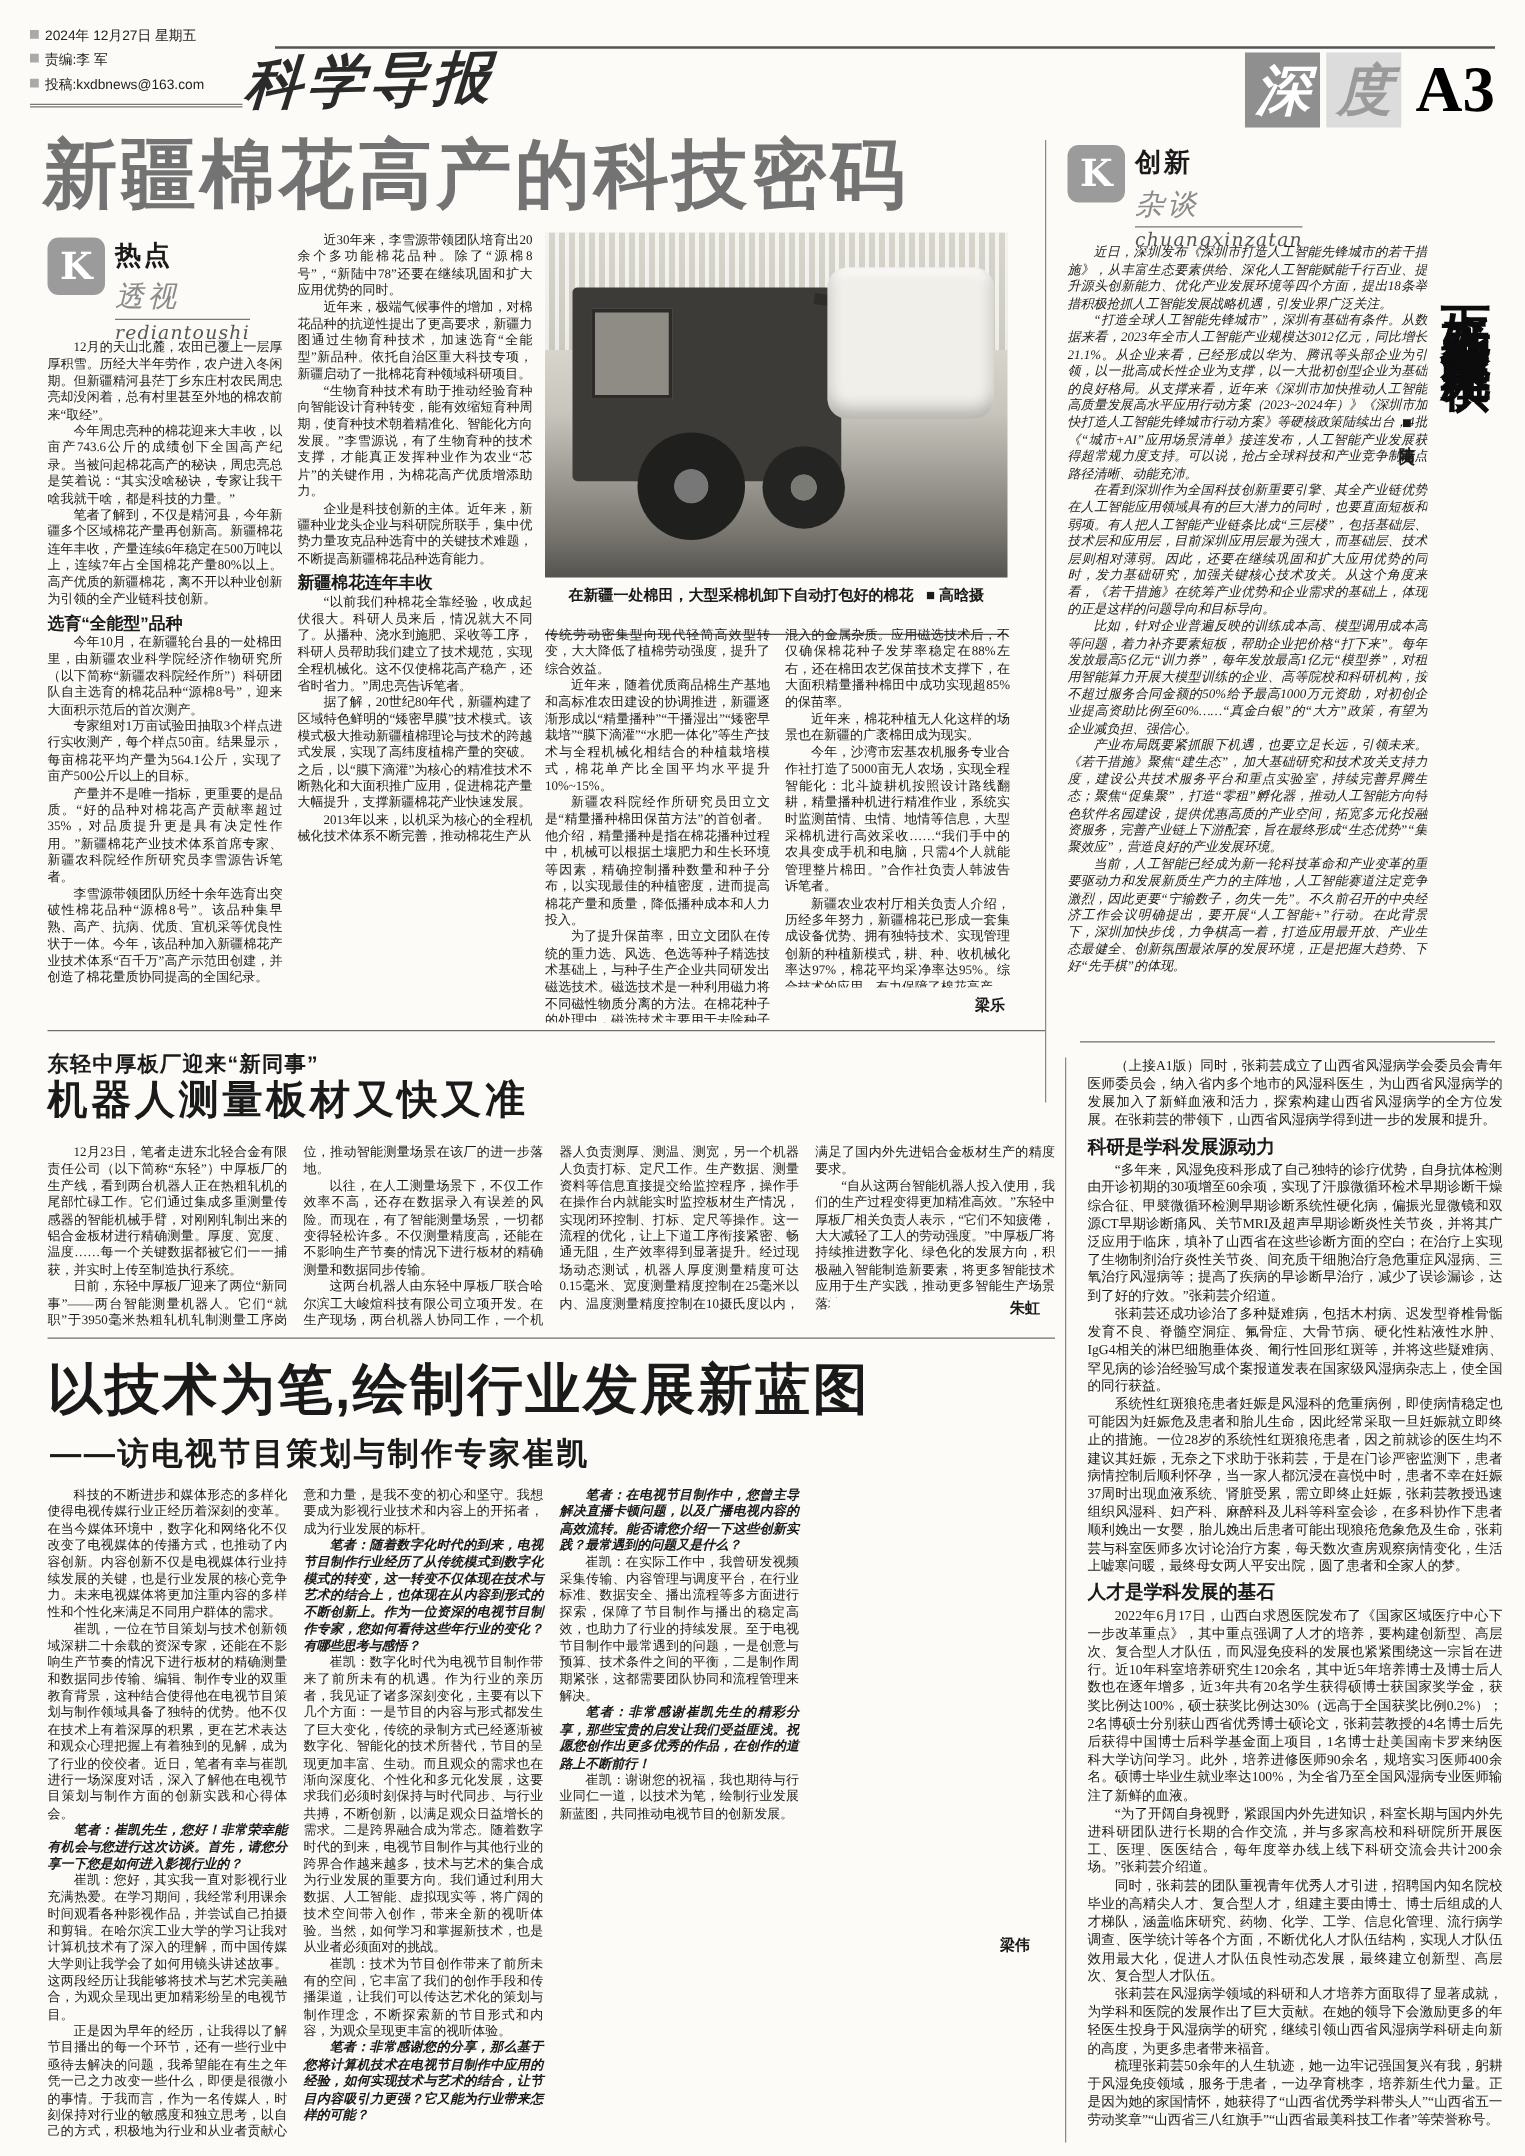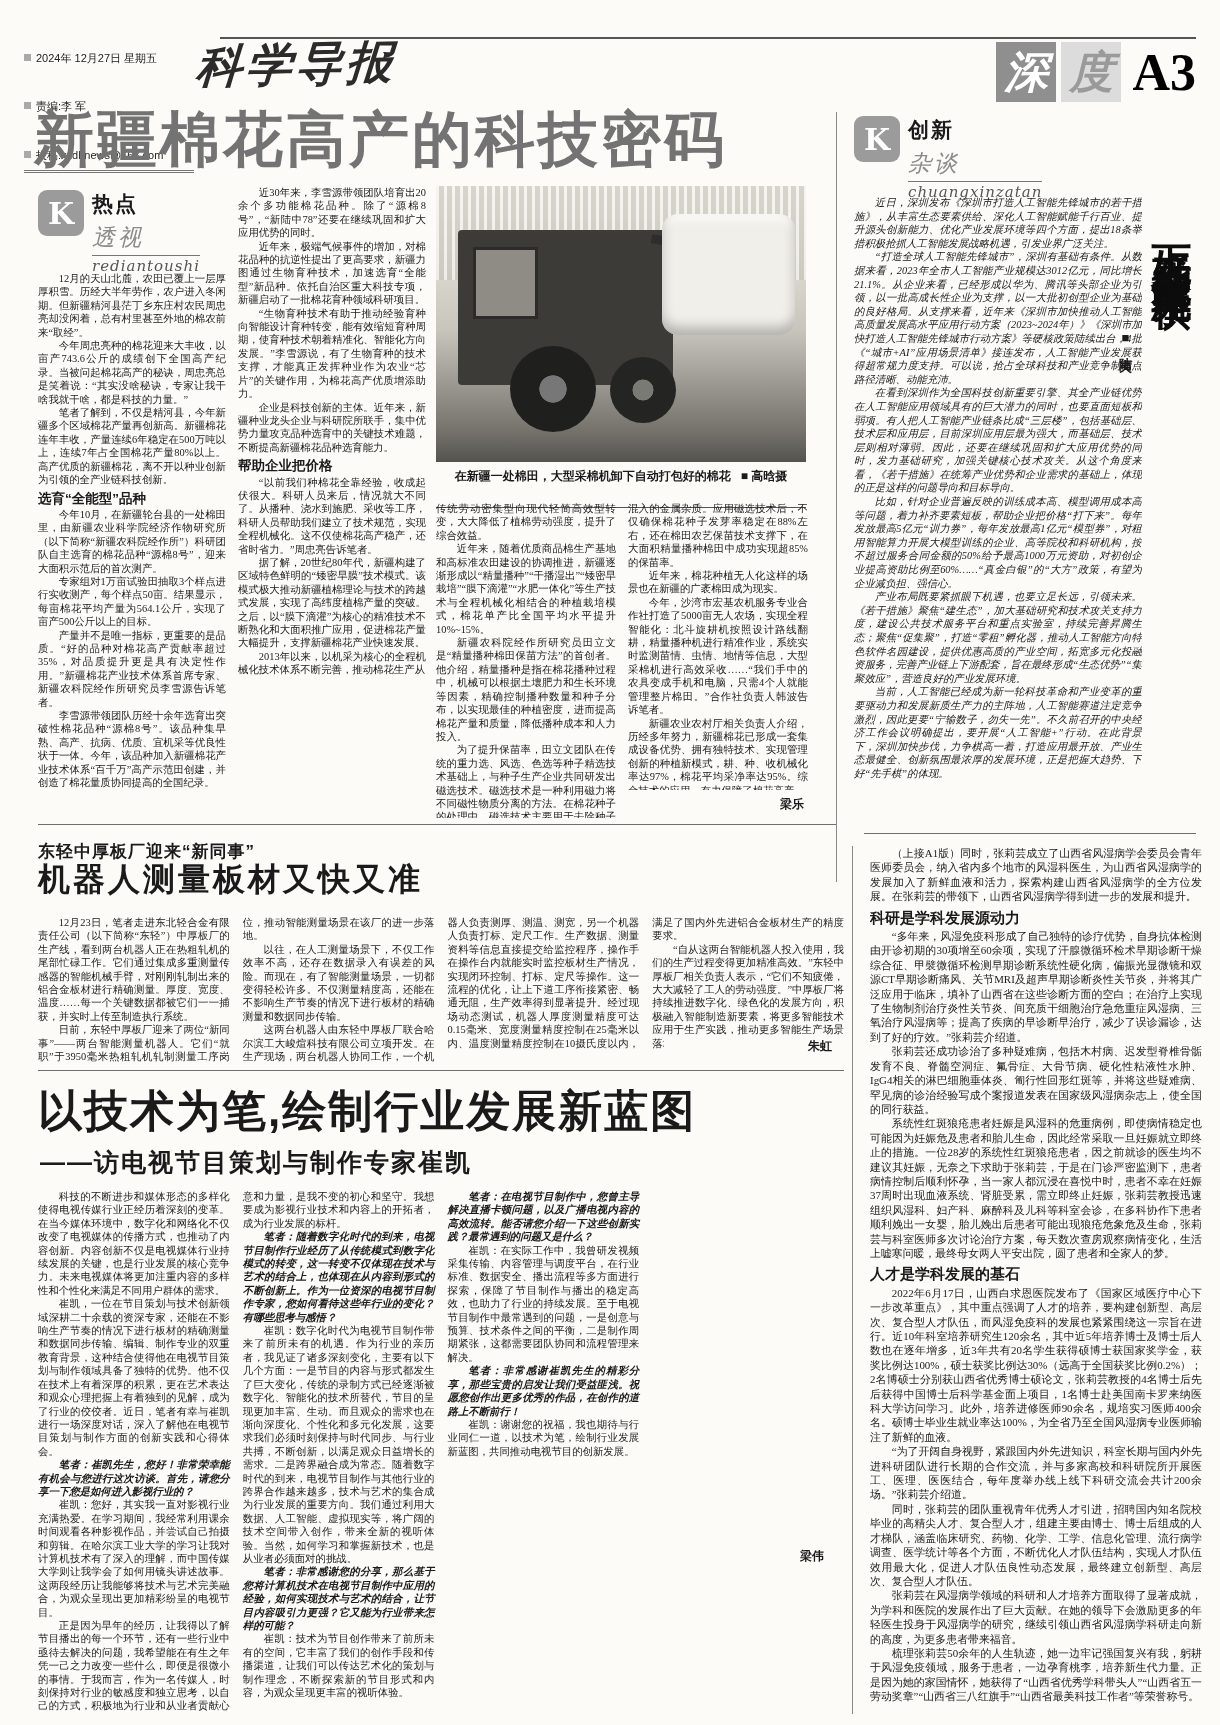--- a/index.html
+++ b/index.html
@@ -2,21 +2,21 @@
 <html><head>
 <meta charset="utf-8">
 <style>
   html,body{margin:0;padding:0;background:#e8e6e1;}
   .page{position:relative;width:1220px;height:1725px;margin:0 auto;background:#fcfbf8;
         font-family:"Liberation Serif","DejaVu Serif",serif;color:#1a1a1a;overflow:hidden;}
 
   
   #header-info{position:absolute;left:24px;top:20px;width:170px;font-family:"Liberation Sans",sans-serif;
      font-size:11px;line-height:1.75;color:#222;border-bottom:3px double #777;padding-bottom:5px;}
-  #header-info .row{white-space:nowrap;margin-top:29px;}
+  #header-info .row{white-space:nowrap;}
   .bullet{display:inline-block;width:7px;height:7px;background:#a9a9a9;margin-right:5px;vertical-align:1px;}
   #masthead{position:absolute;left:196px;top:34px;font-size:46px;font-weight:700;font-style:italic;
      letter-spacing:4px;transform:skewX(-5deg) rotate(-1.5deg);color:#2b2b2b;}
   #topline{position:absolute;left:220px;top:37px;width:976px;height:2px;background:#555;}
   #depth-box{position:absolute;right:24px;top:42px;display:flex;align-items:center;gap:5px;}
   .depth-tile{width:60px;height:60px;display:flex;align-items:center;justify-content:center;
      font-size:44px;font-weight:700;font-style:italic;font-family:"DejaVu Serif",serif;}
   #depth-tile-1{background:#8f8f8f;color:#fff;}
   #depth-tile-2{background:#dcdcdc;color:#9a9a9a;}
   #page-no{font-size:52px;font-weight:700;font-family:"Liberation Serif",serif;margin-left:6px;color:#000;}
@@ -141,21 +141,21 @@
       <p class="para">今年10月，在新疆轮台县的一处棉田里，由新疆农业科学院经济作物研究所（以下简称“新疆农科院经作所”）科研团队自主选育的棉花品种“源棉8号”，迎来大面积示范后的首次测产。</p>
       <p class="para">专家组对1万亩试验田抽取3个样点进行实收测产，每个样点50亩。结果显示，每亩棉花平均产量为564.1公斤，实现了亩产500公斤以上的目标。</p>
       <p class="para">产量并不是唯一指标，更重要的是品质。“好的品种对棉花高产贡献率超过35%，对品质提升更是具有决定性作用。”新疆棉花产业技术体系首席专家、新疆农科院经作所研究员李雪源告诉笔者。</p>
       <p class="para">李雪源带领团队历经十余年选育出突破性棉花品种“源棉8号”。该品种集早熟、高产、抗病、优质、宜机采等优良性状于一体。今年，该品种加入新疆棉花产业技术体系“百千万”高产示范田创建，并创造了棉花量质协同提高的全国纪录。</p>
     </div>
   <div id="cot-col2" class="txtcol">
       <p class="para">近30年来，李雪源带领团队培育出20余个多功能棉花品种。除了“源棉8号”，“新陆中78”还要在继续巩固和扩大应用优势的同时。</p>
       <p class="para">近年来，极端气候事件的增加，对棉花品种的抗逆性提出了更高要求，新疆力图通过生物育种技术，加速选育“全能型”新品种。依托自治区重大科技专项，新疆启动了一批棉花育种领域科研项目。</p>
       <p class="para">“生物育种技术有助于推动经验育种向智能设计育种转变，能有效缩短育种周期，使育种技术朝着精准化、智能化方向发展。”李雪源说，有了生物育种的技术支撑，才能真正发挥种业作为农业“芯片”的关键作用，为棉花高产优质增添助力。</p>
       <p class="para">企业是科技创新的主体。近年来，新疆种业龙头企业与科研院所联手，集中优势力量攻克品种选育中的关键技术难题，不断提高新疆棉花品种选育能力。</p>
-      <h4 class="col-sub">帮助企业把价格</h4>
+      <h4 class="col-sub">新疆棉花连年丰收</h4>
       <p class="para">“以前我们种棉花全靠经验，收成起伏很大。科研人员来后，情况就大不同了。从播种、浇水到施肥、采收等工序，科研人员帮助我们建立了技术规范，实现全程机械化。这不仅使棉花高产稳产，还省时省力。”周忠亮告诉笔者。</p>
       <p class="para">据了解，20世纪80年代，新疆构建了区域特色鲜明的“矮密早膜”技术模式。该模式极大推动新疆植棉理论与技术的跨越式发展，实现了高纬度植棉产量的突破。之后，以“膜下滴灌”为核心的精准技术不断熟化和大面积推广应用，促进棉花产量大幅提升，支撑新疆棉花产业快速发展。</p>
       <p class="para">2013年以来，以机采为核心的全程机械化技术体系不断完善，推动棉花生产从</p>
     </div>
 
   <div id="photo">
     <div class="field"></div>
     <div class="machine"></div>
     <div class="cab"></div>
     <div class="wheel1"></div>
@@ -220,22 +220,22 @@
   <h2 id="int-headline">以技术为笔,绘制行业发展新蓝图</h2>
   <h3 id="int-subtitle">——访电视节目策划与制作专家崔凯</h3>
   <div id="int-body" class="txtcol">
       <p class="para">科技的不断进步和媒体形态的多样化使得电视传媒行业正经历着深刻的变革。在当今媒体环境中，数字化和网络化不仅改变了电视媒体的传播方式，也推动了内容创新。内容创新不仅是电视媒体行业持续发展的关键，也是行业发展的核心竞争力。未来电视媒体将更加注重内容的多样性和个性化来满足不同用户群体的需求。</p>
       <p class="para">崔凯，一位在节目策划与技术创新领域深耕二十余载的资深专家，还能在不影响生产节奏的情况下进行板材的精确测量和数据同步传输、编辑、制作专业的双重教育背景，这种结合使得他在电视节目策划与制作领域具备了独特的优势。他不仅在技术上有着深厚的积累，更在艺术表达和观众心理把握上有着独到的见解，成为了行业的佼佼者。近日，笔者有幸与崔凯进行一场深度对话，深入了解他在电视节目策划与制作方面的创新实践和心得体会。</p>
       <p class="para q">笔者：崔凯先生，您好！非常荣幸能有机会与您进行这次访谈。首先，请您分享一下您是如何进入影视行业的？</p>
       <p class="para">崔凯：您好，其实我一直对影视行业充满热爱。在学习期间，我经常利用课余时间观看各种影视作品，并尝试自己拍摄和剪辑。在哈尔滨工业大学的学习让我对计算机技术有了深入的理解，而中国传媒大学则让我学会了如何用镜头讲述故事。这两段经历让我能够将技术与艺术完美融合，为观众呈现出更加精彩纷呈的电视节目。</p>
       <p class="para">正是因为早年的经历，让我得以了解节目播出的每一个环节，还有一些行业中亟待去解决的问题，我希望能在有生之年凭一己之力改变一些什么，即便是很微小的事情。于我而言，作为一名传媒人，时刻保持对行业的敏感度和独立思考，以自己的方式，积极地为行业和从业者贡献心意和力量，是我不变的初心和坚守。我想要成为影视行业技术和内容上的开拓者，成为行业发展的标杆。</p>
       <p class="para q">笔者：随着数字化时代的到来，电视节目制作行业经历了从传统模式到数字化模式的转变，这一转变不仅体现在技术与艺术的结合上，也体现在从内容到形式的不断创新上。作为一位资深的电视节目制作专家，您如何看待这些年行业的变化？有哪些思考与感悟？</p>
       <p class="para">崔凯：数字化时代为电视节目制作带来了前所未有的机遇。作为行业的亲历者，我见证了诸多深刻变化，主要有以下几个方面：一是节目的内容与形式都发生了巨大变化，传统的录制方式已经逐渐被数字化、智能化的技术所替代，节目的呈现更加丰富、生动。而且观众的需求也在渐向深度化、个性化和多元化发展，这要求我们必须时刻保持与时代同步、与行业共搏，不断创新，以满足观众日益增长的需求。二是跨界融合成为常态。随着数字时代的到来，电视节目制作与其他行业的跨界合作越来越多，技术与艺术的集合成为行业发展的重要方向。我们通过利用大数据、人工智能、虚拟现实等，将广阔的技术空间带入创作，带来全新的视听体验。当然，如何学习和掌握新技术，也是从业者必须面对的挑战。</p>
+      <p class="para">崔凯：技术为节目创作带来了前所未有的空间，它丰富了我们的创作手段和传播渠道，让我们可以传达艺术化的策划与制作理念，不断探索新的节目形式和内容，为观众呈现更丰富的视听体验。</p>
       <p class="para q">笔者：非常感谢您的分享，那么基于您将计算机技术在电视节目制作中应用的经验，如何实现技术与艺术的结合，让节目内容吸引力更强？它又能为行业带来怎样的可能？</p>
-      <p class="para">崔凯：技术为节目创作带来了前所未有的空间，它丰富了我们的创作手段和传播渠道，让我们可以传达艺术化的策划与制作理念，不断探索新的节目形式和内容，为观众呈现更丰富的视听体验。</p>
       <p class="para q">笔者：在电视节目制作中，您曾主导解决直播卡顿问题，以及广播电视内容的高效流转。能否请您介绍一下这些创新实践？最常遇到的问题又是什么？</p>
       <p class="para">崔凯：在实际工作中，我曾研发视频采集传输、内容管理与调度平台，在行业标准、数据安全、播出流程等多方面进行探索，保障了节目制作与播出的稳定高效，也助力了行业的持续发展。至于电视节目制作中最常遇到的问题，一是创意与预算、技术条件之间的平衡，二是制作周期紧张，这都需要团队协同和流程管理来解决。</p>
       <p class="para q">笔者：非常感谢崔凯先生的精彩分享，那些宝贵的启发让我们受益匪浅。祝愿您创作出更多优秀的作品，在创作的道路上不断前行！</p>
       <p class="para">崔凯：谢谢您的祝福，我也期待与行业同仁一道，以技术为笔，绘制行业发展新蓝图，共同推动电视节目的创新发展。</p>
     </div>
   <div id="int-byline" class="byline">梁伟</div>
 
   <div id="hr-innov" class="hr"></div>
   <div id="vr-cont" class="vr"></div>
   <div id="cont-body" class="txtcol">

